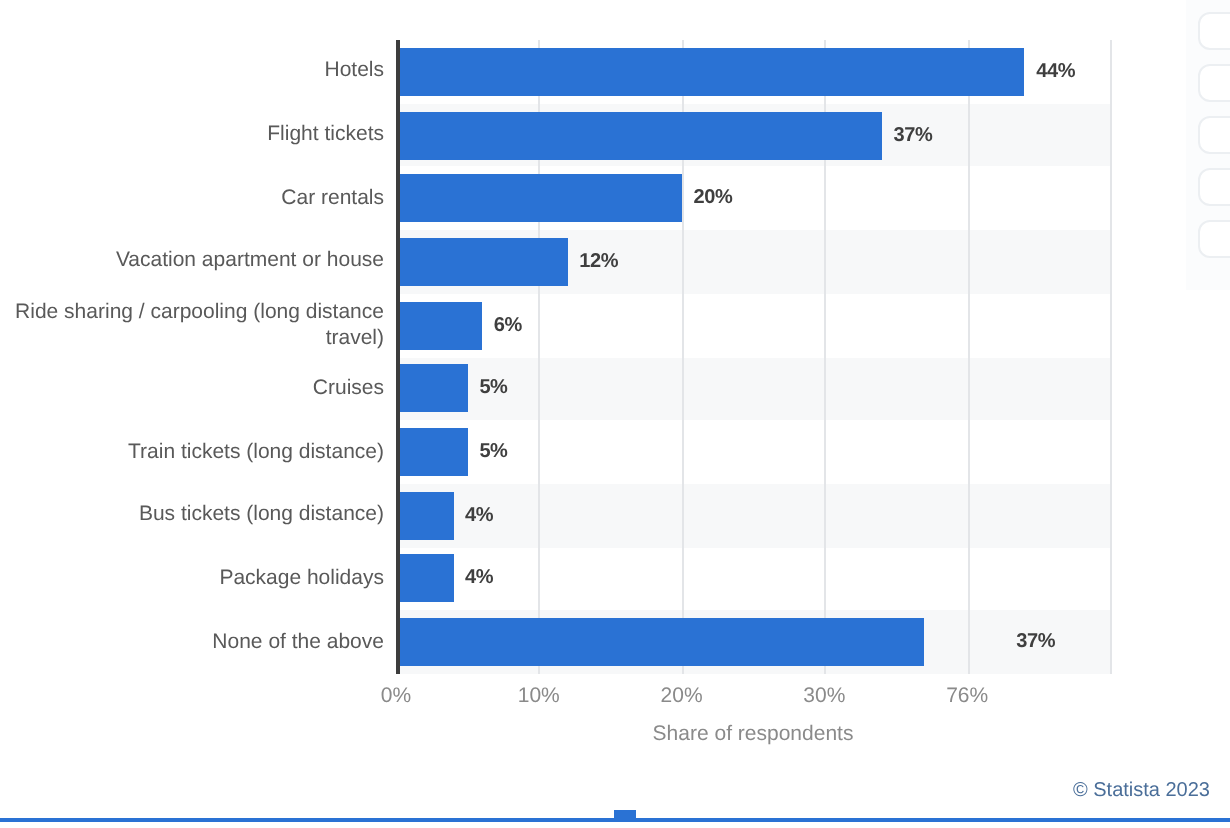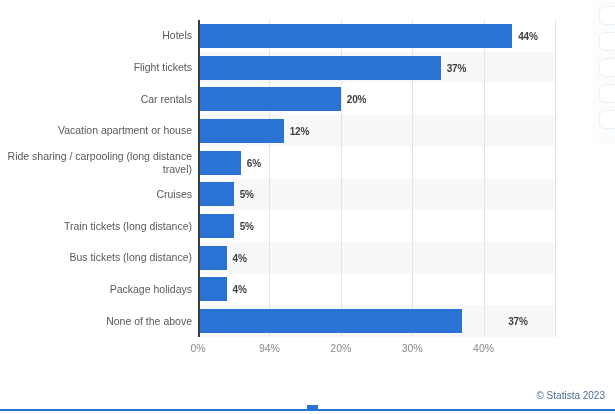--- a/index.html
+++ b/index.html
@@ -252,24 +252,25 @@
 travel)</div>
       <div class="cat-label" style="top: 187.85px;">Cruises</div>
       <div class="cat-label" style="top: 219.55px;">Train tickets (long distance)</div>
       <div class="cat-label" style="top: 251.25px;">Bus tickets (long distance)</div>
       <div class="cat-label" style="top: 282.95px;">Package holidays</div>
       <div class="cat-label" style="top: 314.65px;">None of the above</div>
     </div>
 
   <div id="x-tick-labels">
       <div class="x-tick-label" style="left: 198px;">0%</div>
-      <div class="x-tick-label" style="left: 269.4px;">94%</div>
+      <div class="x-tick-label" style="left: 269.4px;">10%</div>
       <div class="x-tick-label" style="left: 340.8px;">20%</div>
       <div class="x-tick-label" style="left: 412.2px;">30%</div>
-      <div class="x-tick-label" style="left: 483.6px;">40%</div>
+      <div class="x-tick-label" style="left: 483.6px;">76%</div>
     </div>
 
+  <div id="x-axis-title">Share of respondents</div>
 
   <div id="copyright">© Statista 2023</div>
 </div>
 
 <div id="bottom-rule"></div>
 <div id="bottom-rule-marker"></div>
 
 </body></html>

